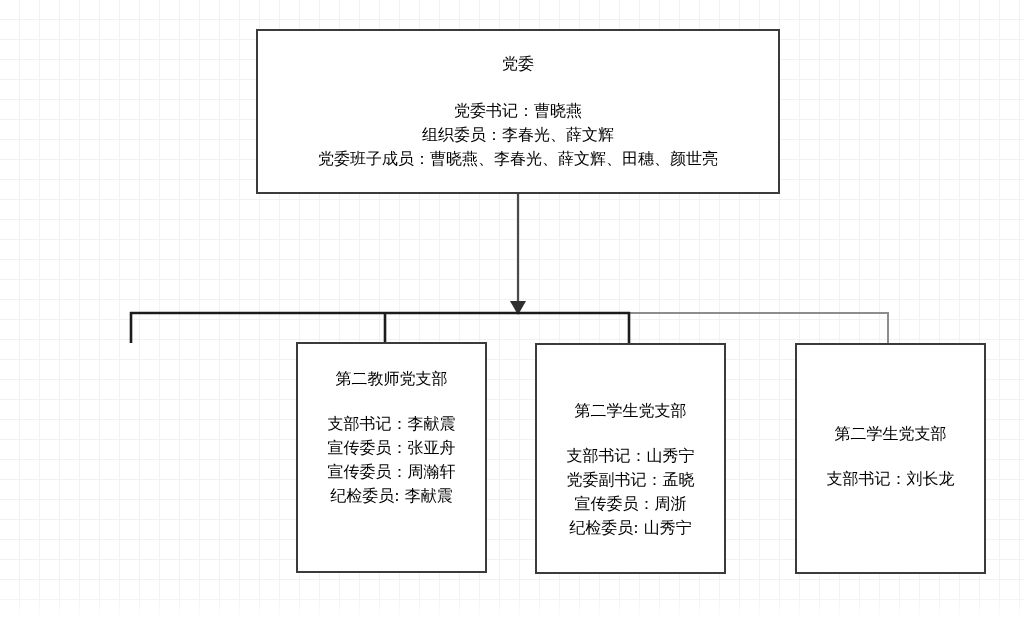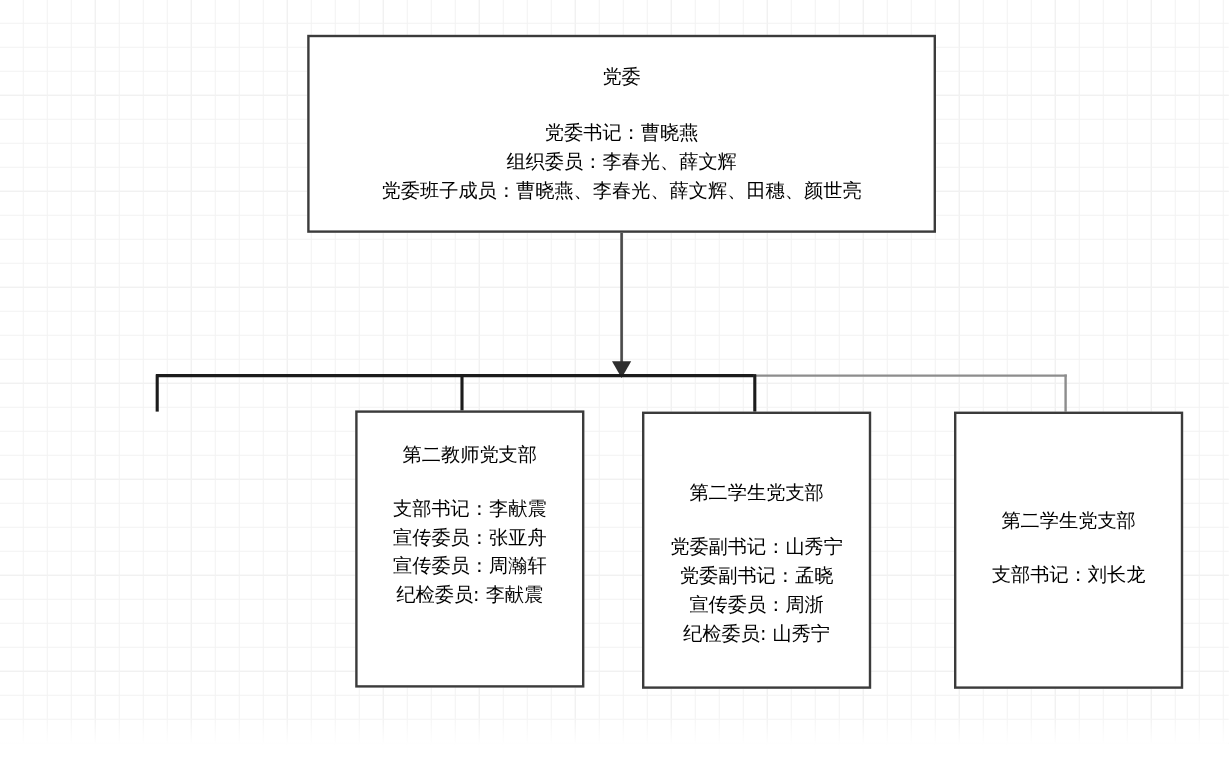--- a/index.html
+++ b/index.html
@@ -148,21 +148,21 @@
       <div>支部书记：李献震</div>
       <div>宣传委员：张亚舟</div>
       <div>宣传委员：周瀚轩</div>
       <div>纪检委员: 李献震</div>
     </div>
   </div>
 
   <div class="node leaf" id="node-branch-3">
     <div class="node-title">第二学生党支部</div>
     <div class="node-lines">
-      <div>党委副书记：山秀宁</div>
+      <div>支部书记：山秀宁</div>
       <div>党委副书记：孟晓</div>
       <div>宣传委员：周浙</div>
       <div>纪检委员: 山秀宁</div>
     </div>
   </div>
 
   <div class="node leaf" id="node-branch-4">
     <div class="node-title">第二学生党支部</div>
     <div class="node-lines">
       <div>支部书记：刘长龙</div>

